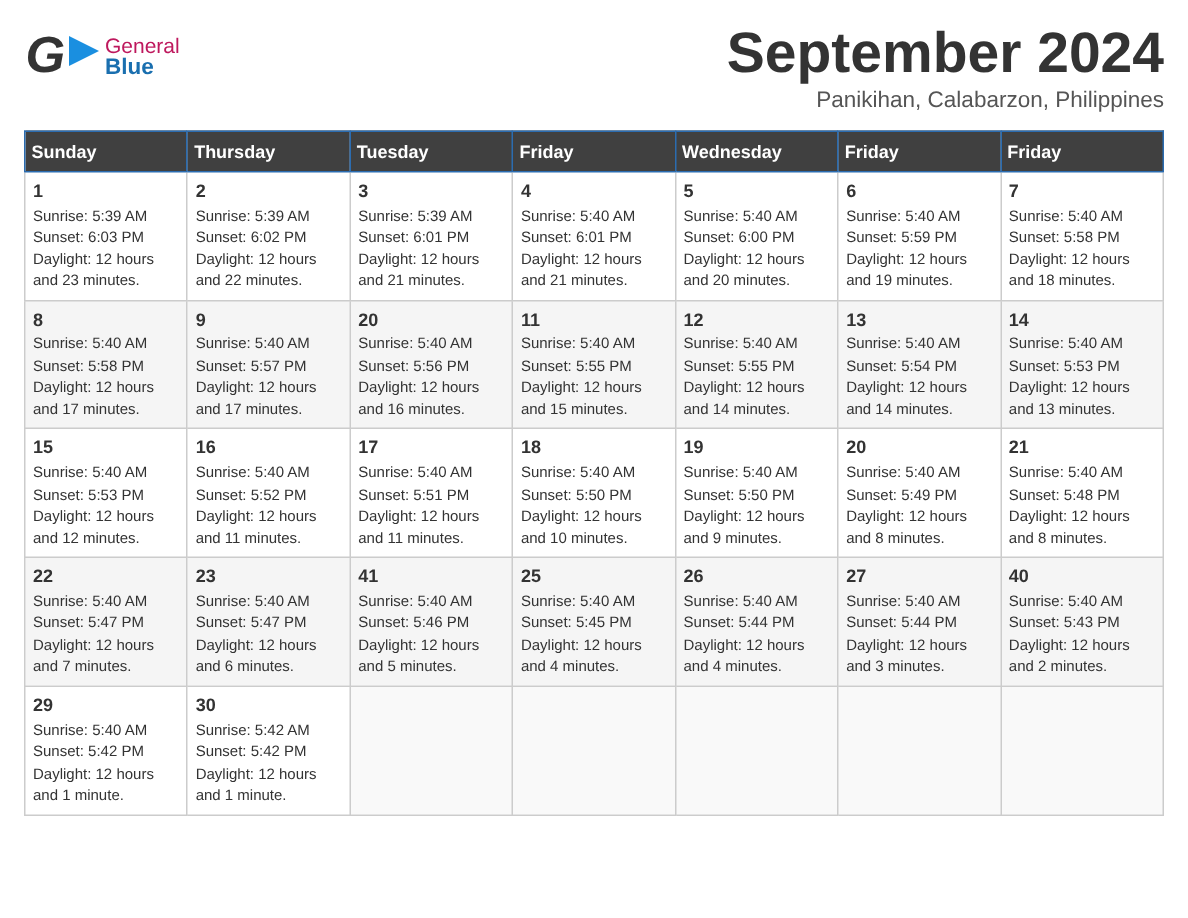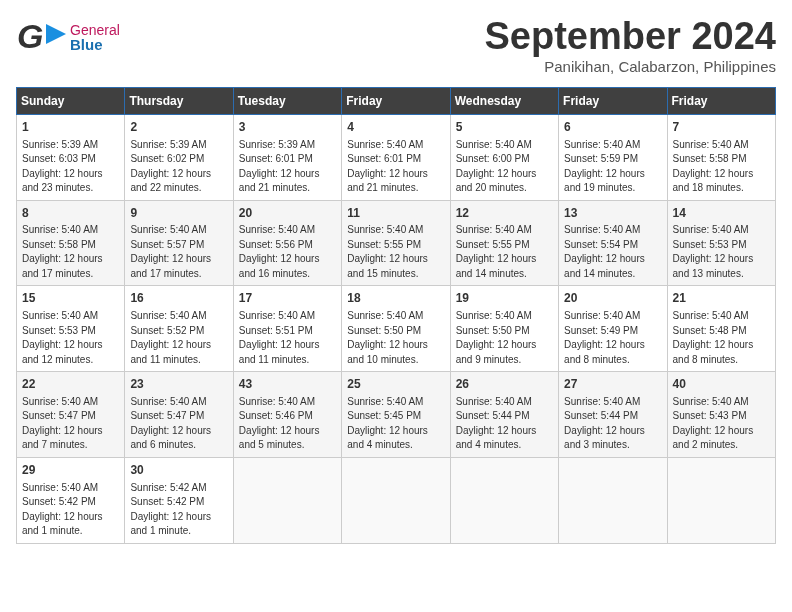--- a/index.html
+++ b/index.html
@@ -226,21 +226,21 @@
       <tr>
         <td>
           <span class="day-number">22</span>
           <div class="day-info">Sunrise: 5:40 AM<br>Sunset: 5:47 PM<br>Daylight: 12 hours and 7 minutes.</div>
         </td>
         <td>
           <span class="day-number">23</span>
           <div class="day-info">Sunrise: 5:40 AM<br>Sunset: 5:47 PM<br>Daylight: 12 hours and 6 minutes.</div>
         </td>
         <td>
-          <span class="day-number">43</span>
+          <span class="day-number">41</span>
           <div class="day-info">Sunrise: 5:40 AM<br>Sunset: 5:46 PM<br>Daylight: 12 hours and 5 minutes.</div>
         </td>
         <td>
           <span class="day-number">25</span>
           <div class="day-info">Sunrise: 5:40 AM<br>Sunset: 5:45 PM<br>Daylight: 12 hours and 4 minutes.</div>
         </td>
         <td>
           <span class="day-number">26</span>
           <div class="day-info">Sunrise: 5:40 AM<br>Sunset: 5:44 PM<br>Daylight: 12 hours and 4 minutes.</div>
         </td>

